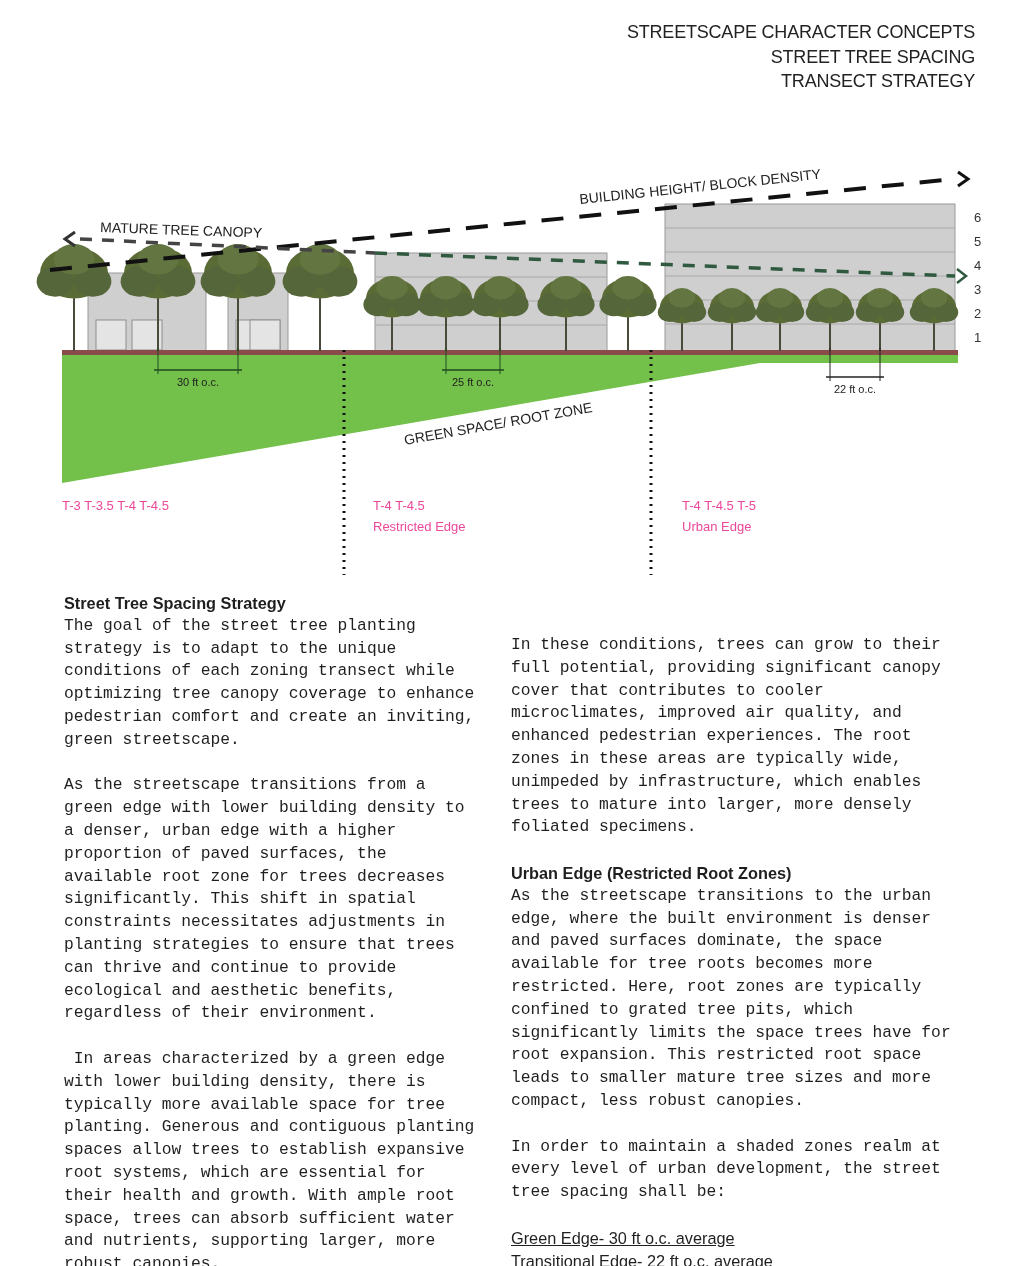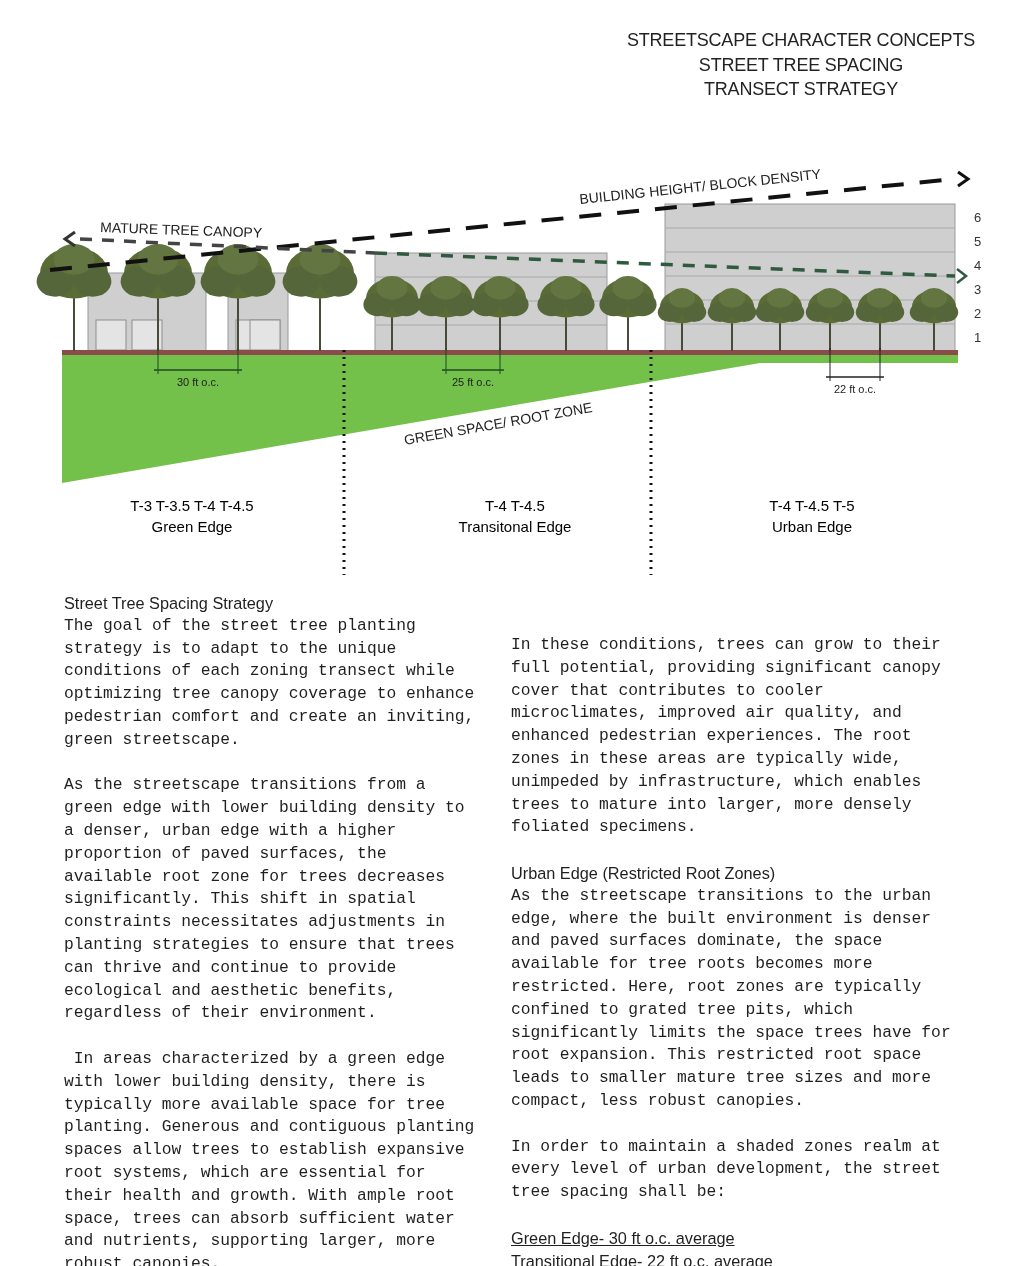--- a/index.html
+++ b/index.html
@@ -1,24 +1,24 @@
 <!DOCTYPE html>
 <html><head>
 <meta charset="utf-8">
 <style>
   html, body { margin: 0; padding: 0; background: #ffffff; }
   body { width: 1035px; height: 1266px; position: relative; overflow: hidden;
          font-family: "Liberation Sans", sans-serif; color: #1e1e1e; }
-  .header { position: absolute; right: 60px; top: 28px; text-align: center;
+  .header { position: absolute; right: 60px; top: 20px; text-align: right;
             font-size: 18px; line-height: 24.5px; letter-spacing: -0.2px; color: #222; }
   .header div { white-space: nowrap; }
   #diagram { position: absolute; left: 0; top: 150px; width: 1035px; height: 430px; }
-  .zone-label { position: absolute; text-align: center; font-size: 15px; line-height: 21px; color: #000000; width: 260px; }
+  .zone-label { position: absolute; text-align: left; font-size: 13px; line-height: 21px; color: #ec4899; width: 260px; }
   .col { position: absolute; font-size: 16.3px; line-height: 22.8px; color: #1f1f1f; }
-  .col h3 { margin: 0; font-size: 16.3px; font-weight: normal; line-height: 22.8px; }
+  .col h3 { margin: 0; font-size: 16.3px; font-weight: bold; line-height: 22.8px; }
   .col p { margin: 0 0 22.8px 0; font-family: Liberation Mono, monospace; }
   .col .list div { white-space: nowrap; text-decoration: underline; }
 </style>
 </head>
 <body>
 
 <div class="header">
   <div>STREETSCAPE CHARACTER CONCEPTS</div>
   <div>STREET TREE SPACING</div>
   <div>TRANSECT STRATEGY</div>
@@ -232,25 +232,24 @@
         <line x1="830" y1="198" x2="830" y2="231" stroke="#222" stroke-width="1"></line>
         <line x1="880" y1="198" x2="880" y2="231" stroke="#222" stroke-width="1"></line>
         <line x1="826" y1="227" x2="884" y2="227" stroke="#222" stroke-width="1.5"></line>
         <text x="855" y="243" font-size="11" text-anchor="middle" fill="#222" font-family="Liberation Sans, sans-serif">22 ft o.c.</text>
       </g>
     </g>
 </svg>
 
 <div class="zone-label" style="left:62px; top:495px;">
   <div>T-3  T-3.5 T-4  T-4.5</div>
-  <div>Green Edge</div>
-</div>
-<div class="zone-label" style="left:385px; top:495px;">
+</div>
+<div class="zone-label" style="left:373px; top:495px;">
   <div>T-4  T-4.5</div>
-  <div>Transitonal Edge</div>
+  <div>Restricted Edge</div>
 </div>
 <div class="zone-label" style="left:682px; top:495px;">
   <div>T-4   T-4.5   T-5</div>
   <div>Urban Edge</div>
 </div>
 
 <div class="col" style="left:64px; top:592px; width:418px;">
   <h3>Street Tree Spacing Strategy</h3>
   <p>The goal of the street tree planting strategy is to adapt to the unique conditions of each zoning transect while optimizing tree canopy coverage to enhance pedestrian comfort and create an inviting, green streetscape.</p>
   <p>As the streetscape transitions from a green edge with lower building density to a denser, urban edge with a higher proportion of paved surfaces, the available root zone for trees decreases significantly. This shift in spatial constraints necessitates adjustments in planting strategies to ensure that trees can thrive and continue to provide ecological and aesthetic benefits, regardless of their environment.</p>

